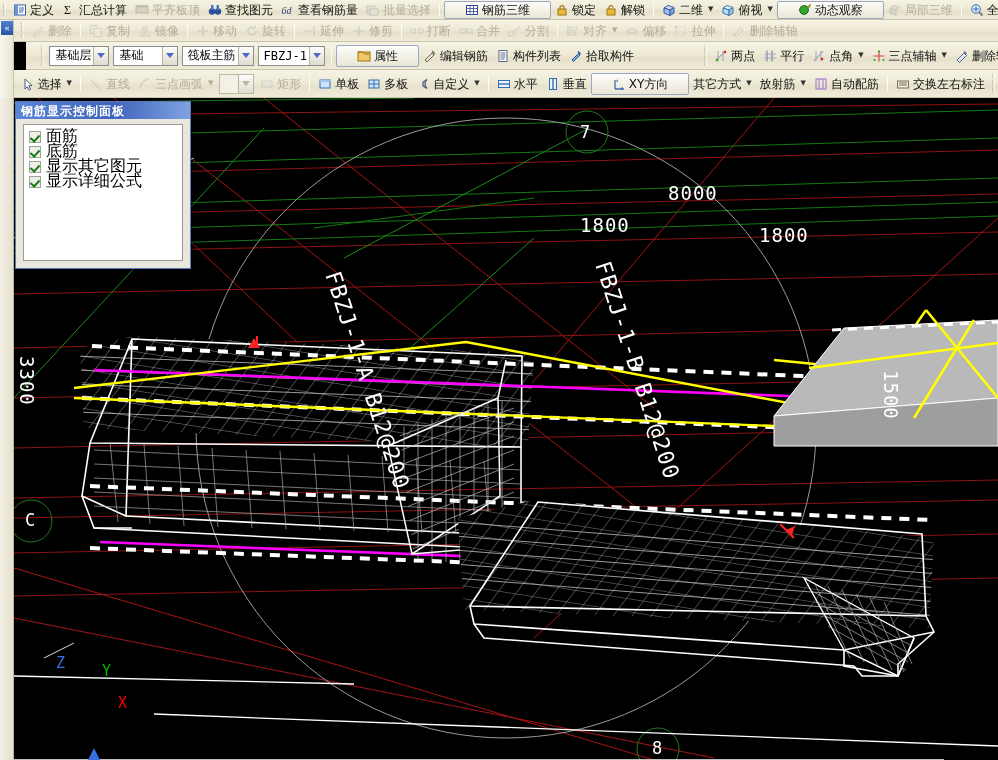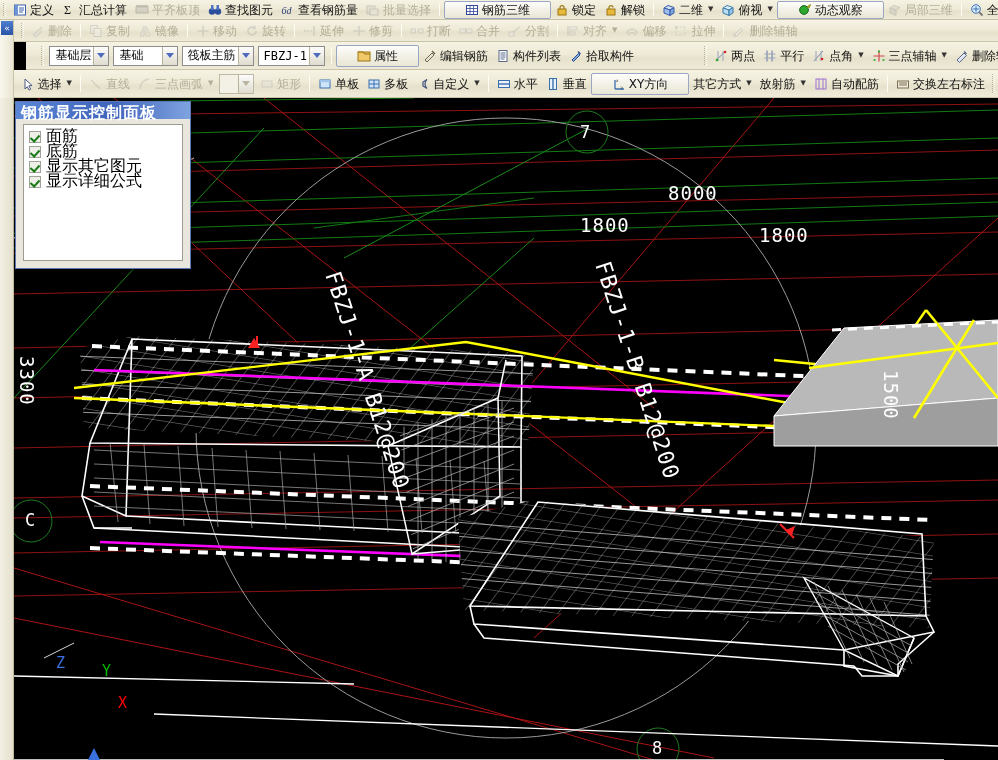--- a/index.html
+++ b/index.html
@@ -107,21 +107,21 @@
   .vert { transform-origin: left top; }
 
   
   #panel {
     position: absolute; left: 15px; top: 101px; width: 176px; height: 168px;
     background: #e8e6dd; border: 1px solid #5b77b5;
     box-shadow: 1px 1px 3px rgba(0,0,0,.5);
   }
   #panel .ptitle {
     height: 17px; background: linear-gradient(to right,#5b86d6 0%,#3f63bb 55%,#7fa3e0 100%);
-    color: #fff; font-size: 16px; font-weight: bold;
+    color: #fff; font-size: 12px; font-weight: bold;
     padding: 1px 0 0 5px; letter-spacing: 1px;
     font-family: "DejaVu Sans", "Liberation Sans", sans-serif;
   }
   #panel .pbody {
     position: absolute; left: 7px; top: 22px; right: 7px; bottom: 7px;
     background: #fff; border: 1px solid #9e9c92; padding: 4px 5px;
   }
   .chkrow { display: flex; align-items: center; gap: 5px; height: 15px; }
   .chkbox {
     width: 12px; height: 12px; background: #eef0e8;

